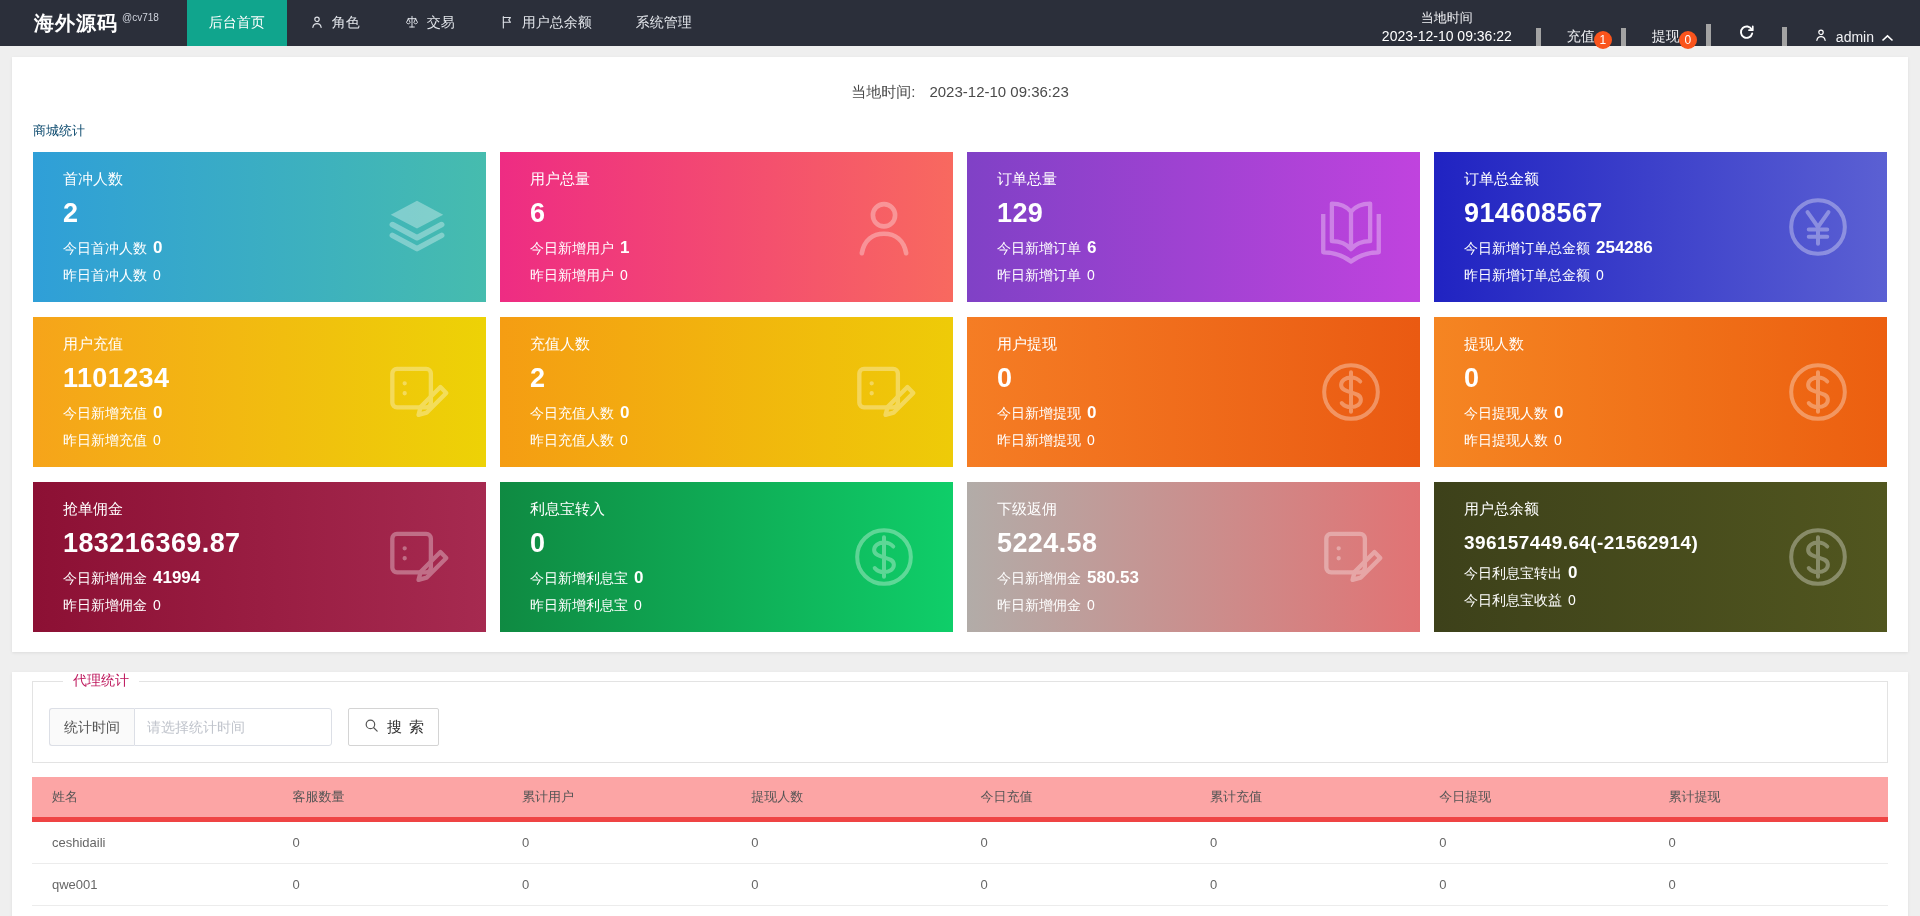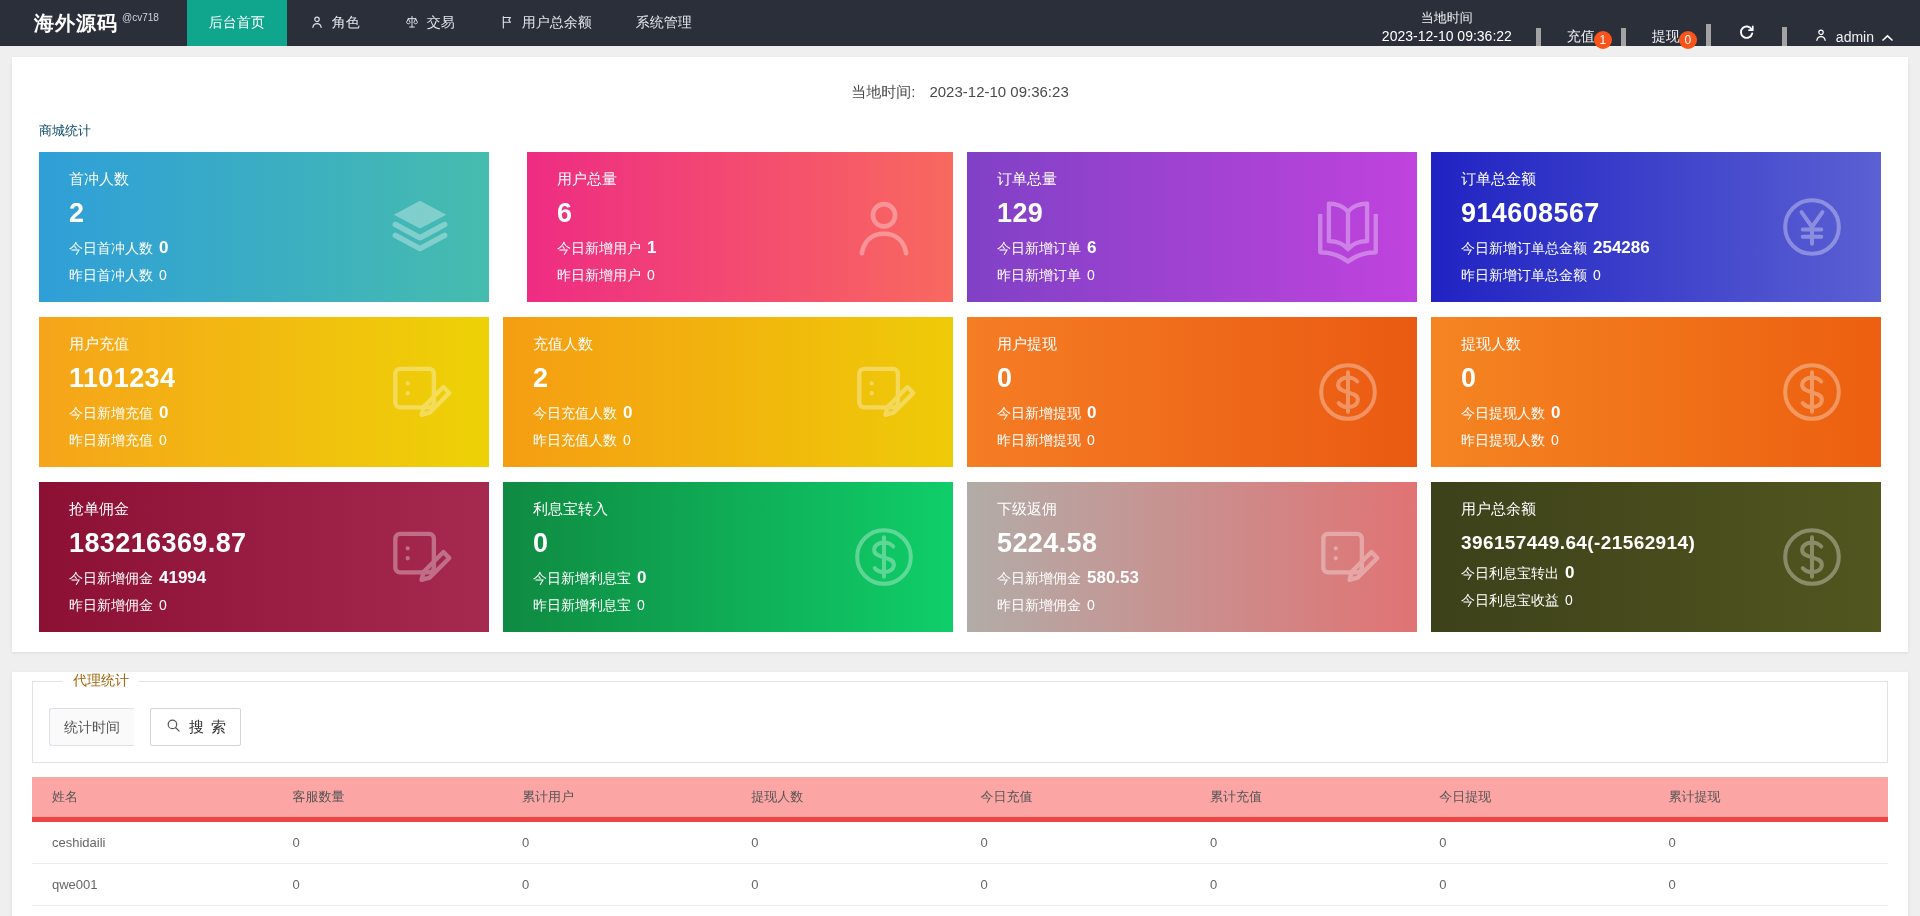--- a/index.html
+++ b/index.html
@@ -22,39 +22,39 @@
   .nav-right { margin-left:auto; display:flex; align-items:flex-end; }
   .time-block { padding:0 24px; display:flex; flex-direction:column; justify-content:center; align-items:center; line-height:19px; }
   .time-block .tb-label { font-size:13px; color:#f2f3f6; }
   .time-block .tb-value { font-size:14px; color:#fff; }
   .nav-action { display:flex; align-items:center; padding:0 26px; font-size:14px; position:relative; cursor:pointer; border-left:5px solid #a3a3a3; color:#f0f1f4; }
   .badge { position:absolute; top:3px; right:9px; min-width:18px; height:18px; border-radius:9px; color:#fff; font-size:12px; line-height:18px; text-align:center; padding:0 5px; }
   .nav-user { gap:7px; }
   .nico-lg { width:19px; height:19px; }
   
   .panel { background:#fff; margin:0 12px; box-shadow:0 1px 3px rgba(0,0,0,.08); }
-  .panel-stats { margin-top:11px; padding:14px 27px 20px; }
+  .panel-stats { margin-top:11px; padding:14px 21px 20px; }
   .panel-time { text-align:center; font-size:15px; color:#4a4a4a; padding:12px 0 4px; }
   .pt-val { margin-left:14px; }
   .section-label { font-size:13px; color:#0c4a6e; margin:16px 0 12px; }
   
   .cards { display:grid; grid-template-columns:repeat(4,1fr); gap:15px 14px; }
   .card { position:relative; height:150px; color:#fff; padding:18px 140px 0 30px; overflow:hidden; }
   .card-title { font-size:15px; }
   .card-value { font-size:27px; font-weight:bold; margin-top:9px; letter-spacing:.4px; white-space:nowrap; }
   .card-value.small { font-size:19px; margin-top:13px; }
   .card-line { font-size:14px; margin-top:9px; white-space:nowrap; }
   .card-line b { font-size:17px; margin-left:6px; font-weight:bold; }
   .card-line i { font-style:normal; font-size:14px; margin-left:6px; }
   .card-icon { position:absolute; right:32px; top:50%; transform:translateY(-50%); width:74px; height:74px; opacity:.33; }
   .card-icon svg { width:100%; height:100%; }
   
   .panel-agents { margin-top:19px; padding-bottom:60px; }
   fieldset.agent-fs { border:1px solid #e3e3e3; margin:20px 20px 0; padding:10px 16px 16px; }
-  fieldset.agent-fs legend { font-size:14px; color:#a16207; padding:0 10px; margin-left:14px; }
+  fieldset.agent-fs legend { font-size:14px; color:#be185d; padding:0 10px; margin-left:14px; }
   .search-row { display:flex; align-items:center; margin-top:8px; }
   .input-label { height:38px; line-height:36px; border:1px solid #dcdfe6; border-right:none; background:#fafafa; padding:0 14px; font-size:14px; color:#555; border-radius:3px 0 0 3px; }
   .time-input { height:38px; width:198px; border:1px solid #dcdfe6; padding:0 12px; font-size:14px; color:#333; border-radius:0 3px 3px 0; outline:none; background:#fff; }
   .time-input::placeholder { color:#c0c4cc; }
   .search-btn { margin-left:16px; height:38px; padding:0 14px; background:#fff; border:1px solid #d4d4d4; border-radius:2px; font-size:15px; color:#333; display:flex; align-items:center; gap:7px; cursor:pointer; }
   .search-btn .btn-text { letter-spacing:7px; margin-right:-7px; }
   
   table.agent-table { width:calc(100% - 40px); margin:14px 20px 0; border-collapse:collapse; table-layout:fixed; font-size:13px; }
   table.agent-table th { background:#fca5a5; color:#555; font-weight:normal; text-align:left; padding:11px 10px; border-bottom:5px solid #ef4444; }
   table.agent-table td { color:#666; padding:13px 10px; border-bottom:1px solid #ececec; background:#fff; }
@@ -140,21 +140,21 @@
       <div class="card-value">2</div>
       <div class="card-line"><span>今日首冲人数</span><b>0</b></div>
       <div class="card-line"><span>昨日首冲人数</span><i>0</i></div>
       <div class="card-icon"><svg viewBox="0 0 24 24">
             <path d="M12 3.5 20.5 8 12 12.5 3.5 8Z" fill="#fff"></path>
             <path d="M4 11.2 12 15.5 20 11.2" fill="none" stroke="#fff" stroke-width="1.8" stroke-linecap="round" stroke-linejoin="round"></path>
             <path d="M4 14.7 12 19 20 14.7" fill="none" stroke="#fff" stroke-width="1.8" stroke-linecap="round" stroke-linejoin="round"></path>
           </svg></div>
     </div>
 
-    <div class="card" style="background: linear-gradient(to right, rgb(238, 44, 131), rgb(248, 105, 95)); margin-left: 24px;">
+    <div class="card" style="background: linear-gradient(to right, rgb(238, 44, 131), rgb(248, 105, 95));">
       <div class="card-title">用户总量</div>
       <div class="card-value">6</div>
       <div class="card-line"><span>今日新增用户</span><b>1</b></div>
       <div class="card-line"><span>昨日新增用户</span><i>0</i></div>
       <div class="card-icon"><svg viewBox="0 0 24 24" fill="none" stroke="#fff" stroke-width="1.5">
             <circle cx="12" cy="8.2" r="3.6"></circle>
             <path d="M4.8 20.5c.8-4.2 3.6-6.3 7.2-6.3s6.4 2.1 7.2 6.3" stroke-linecap="round"></path>
           </svg></div>
     </div>
 
@@ -274,20 +274,21 @@
     </div>
 
   </div>
 </section>
 
 <section class="panel panel-agents">
   <fieldset class="agent-fs">
     <legend>代理统计</legend>
     <div class="search-row">
       <span class="input-label">统计时间</span>
+      <input class="time-input" type="text" placeholder="请选择统计时间" style="">
       <button class="search-btn">
         <span><svg width="17" height="17" viewBox="0 0 24 24" fill="none" stroke="#555" stroke-width="1.7">
               <circle cx="10.5" cy="10.5" r="6"></circle>
               <path d="M15.2 15.2 20 20" stroke-linecap="round"></path>
             </svg></span>
         <span class="btn-text">搜索</span>
       </button>
     </div>
   </fieldset>
 

